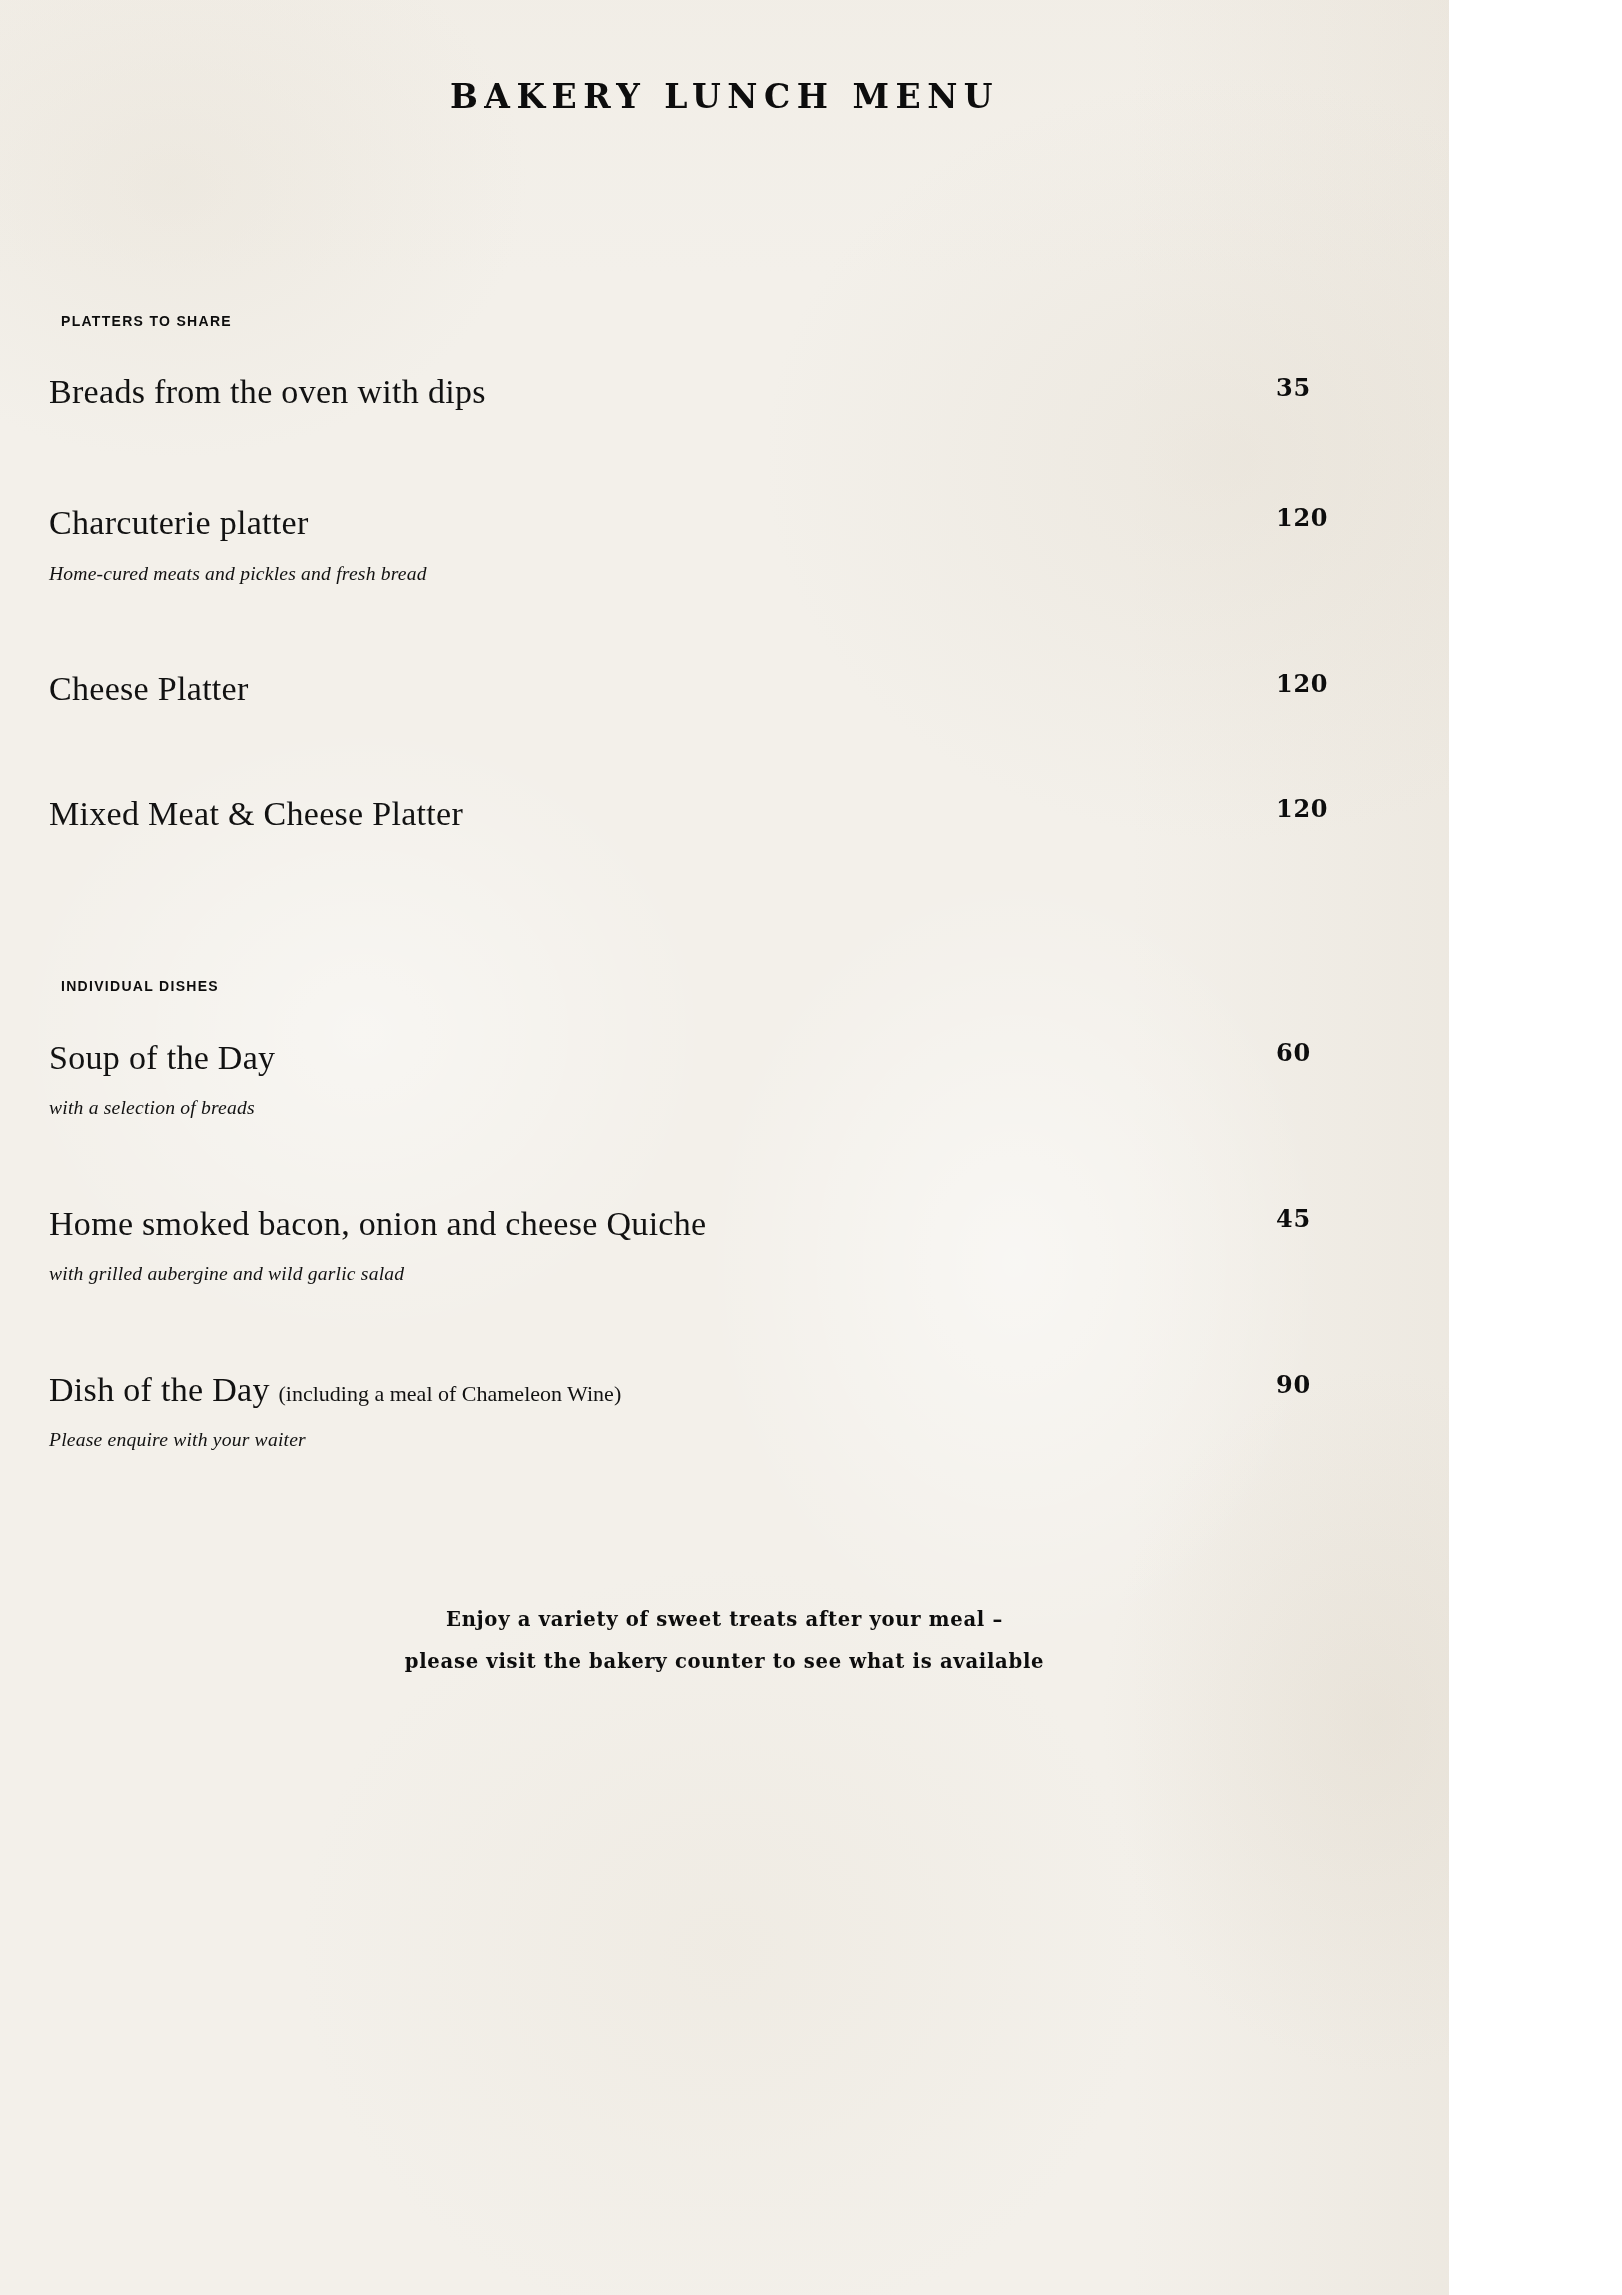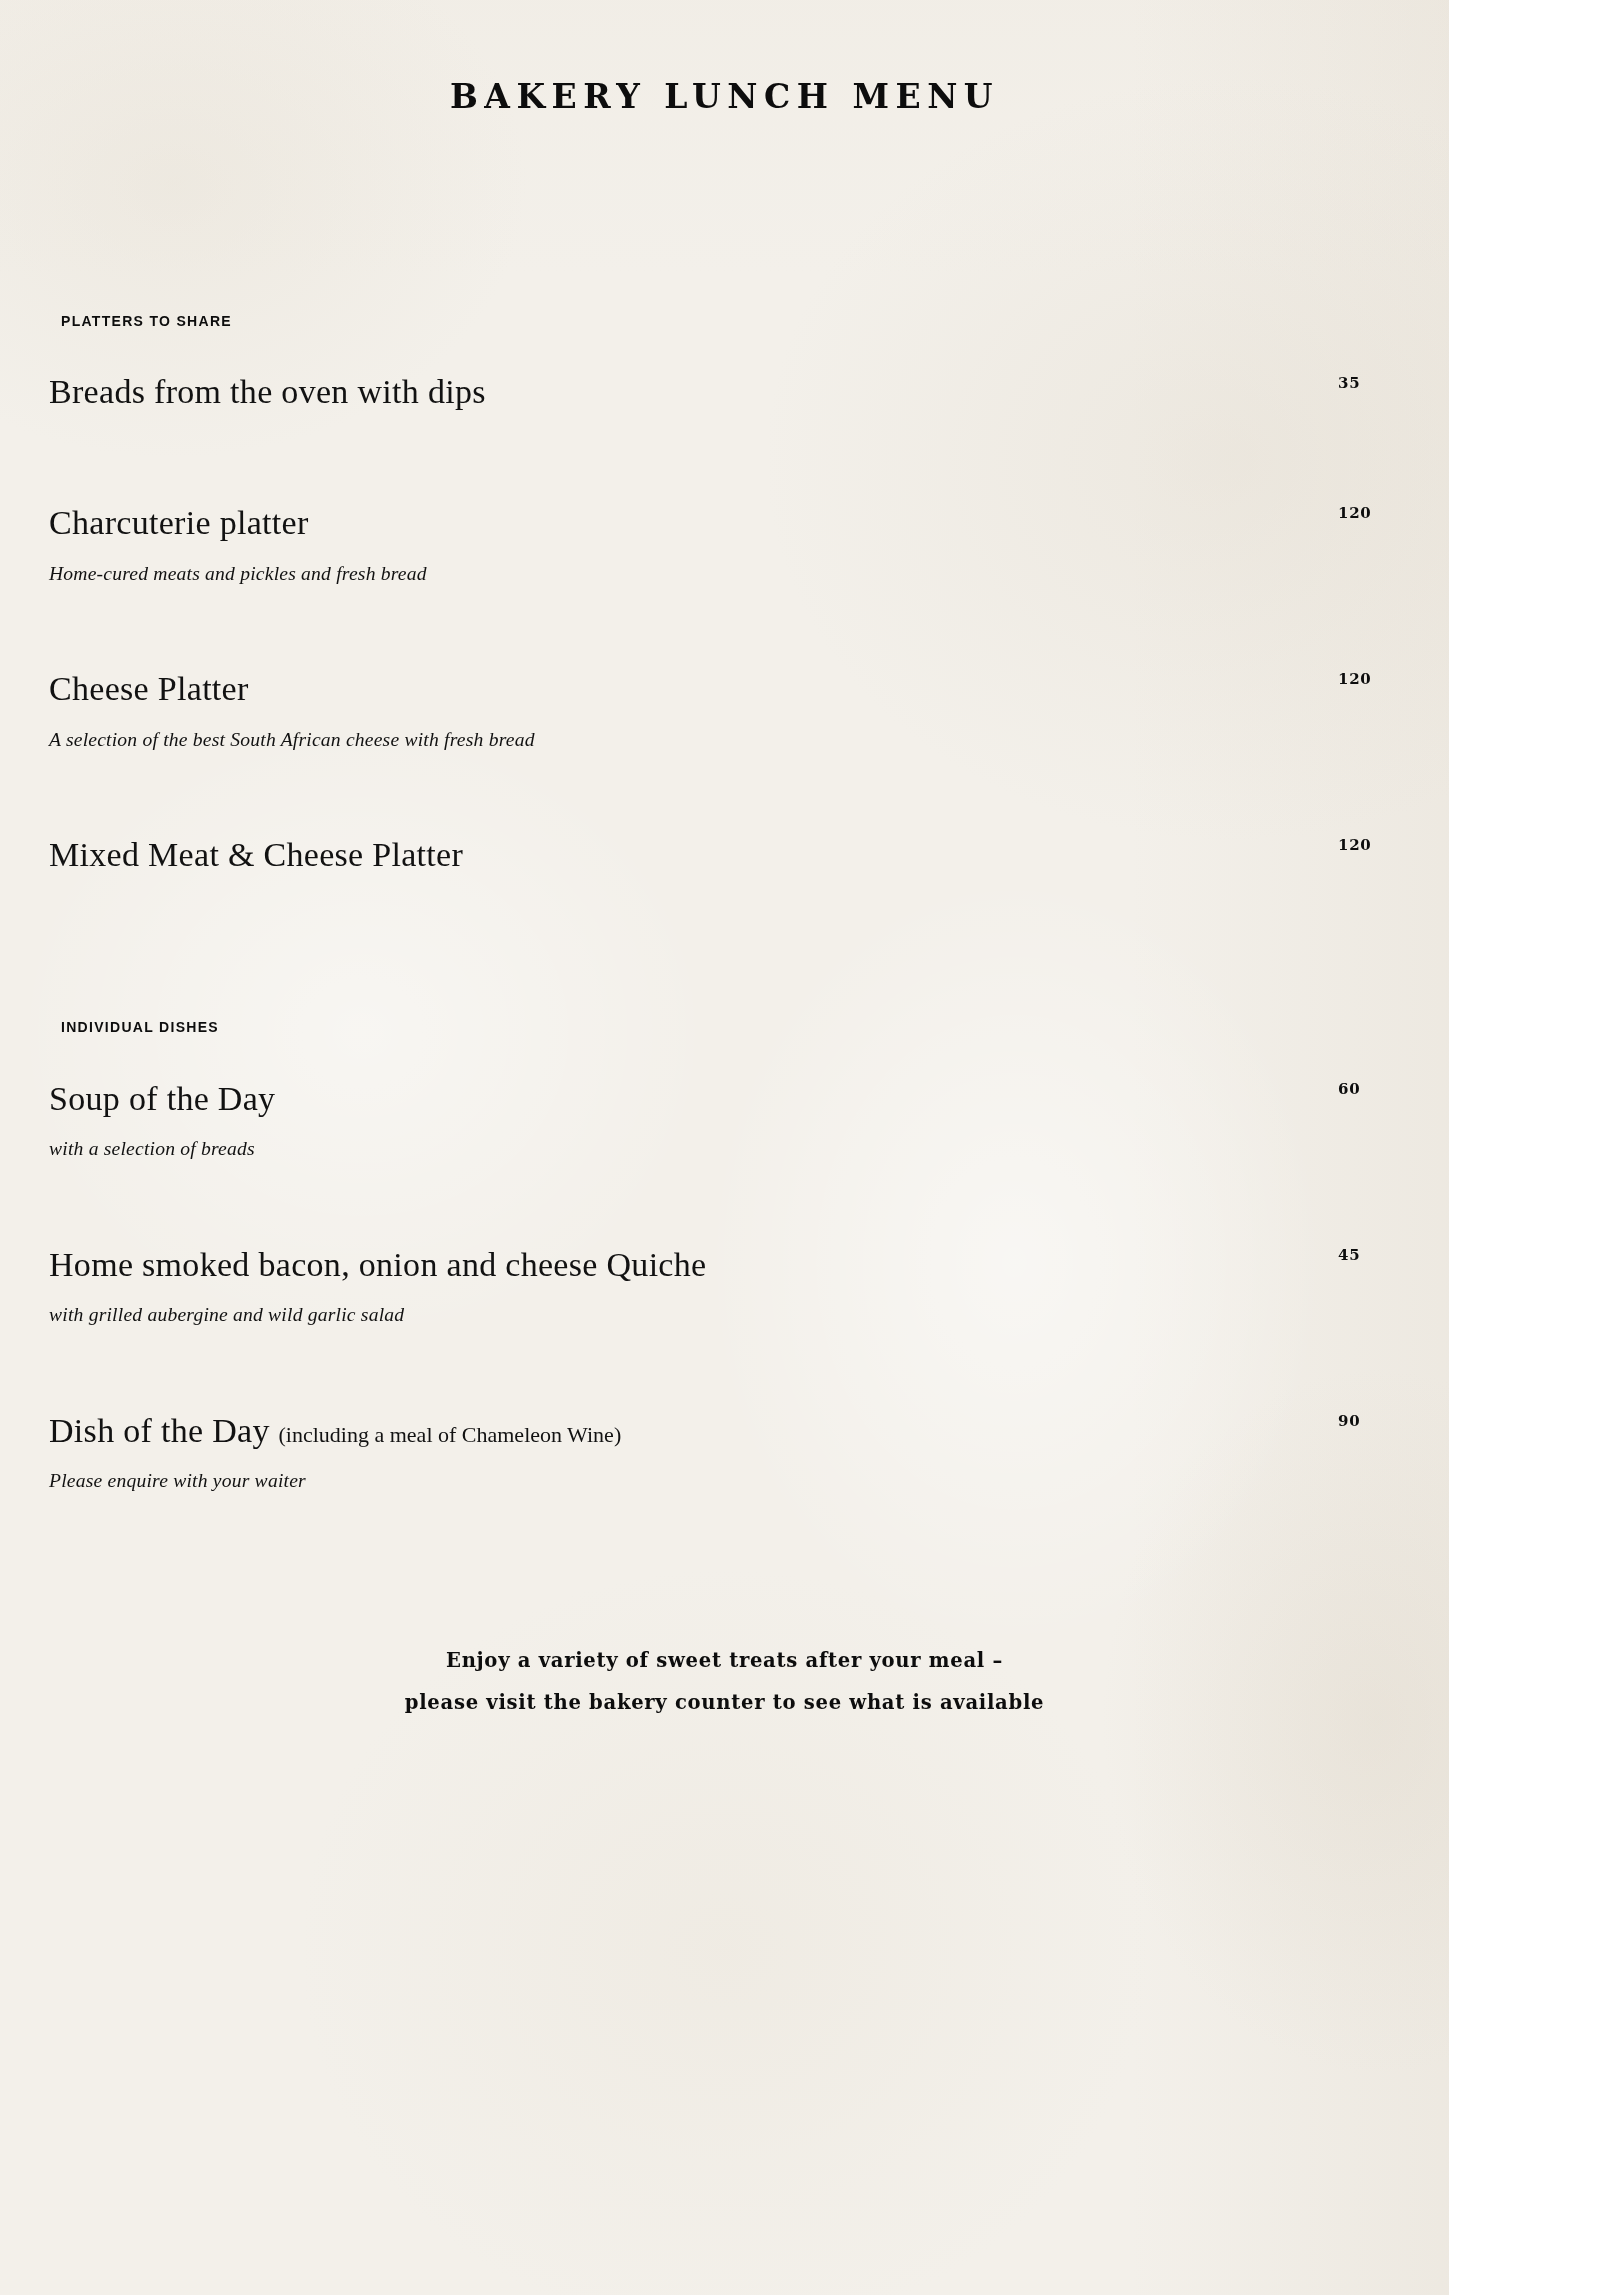--- a/index.html
+++ b/index.html
@@ -58,25 +58,25 @@
     font-family: "Liberation Serif", serif;
     font-size: 34px;
     letter-spacing: 0.3px;
   }
   .item-note {
     font-family: "Liberation Serif", serif;
     font-size: 22px;
   }
   .item-price {
     position: absolute;
-    left: 1289px;
+    left: 1227px;
     top: 1.3px;
     font-family: "DejaVu Serif", serif;
     font-weight: bold;
-    font-size: 15px;
+    font-size: 24px;
     letter-spacing: 0.7px;
     color: #0d0d0d;
   }
   .item-desc {
     font-family: "Liberation Serif", serif;
     font-size: 19.6px;
     line-height: 1.2;
     letter-spacing: 0.2px;
     margin-top: 17.7px;
     font-style: italic;
@@ -112,21 +112,20 @@
 
   <div class="menu-item gap-plain">
     <span class="item-name">Charcuterie platter</span>
     <span class="item-price">120</span>
     <div class="item-desc">Home-cured meats and pickles and fresh bread</div>
   </div>
 
   <div class="menu-item gap-item">
     <span class="item-name">Cheese Platter</span>
     <span class="item-price">120</span>
-    <div class="item-desc">A selection of the best South African cheese with fresh bread</div>
   </div>
 
   <div class="menu-item gap-item">
     <span class="item-name">Mixed Meat &amp; Cheese Platter</span>
     <span class="item-price">120</span>
   </div>
 
 
   <h2 class="section-heading section-individual">INDIVIDUAL DISHES</h2>
 

